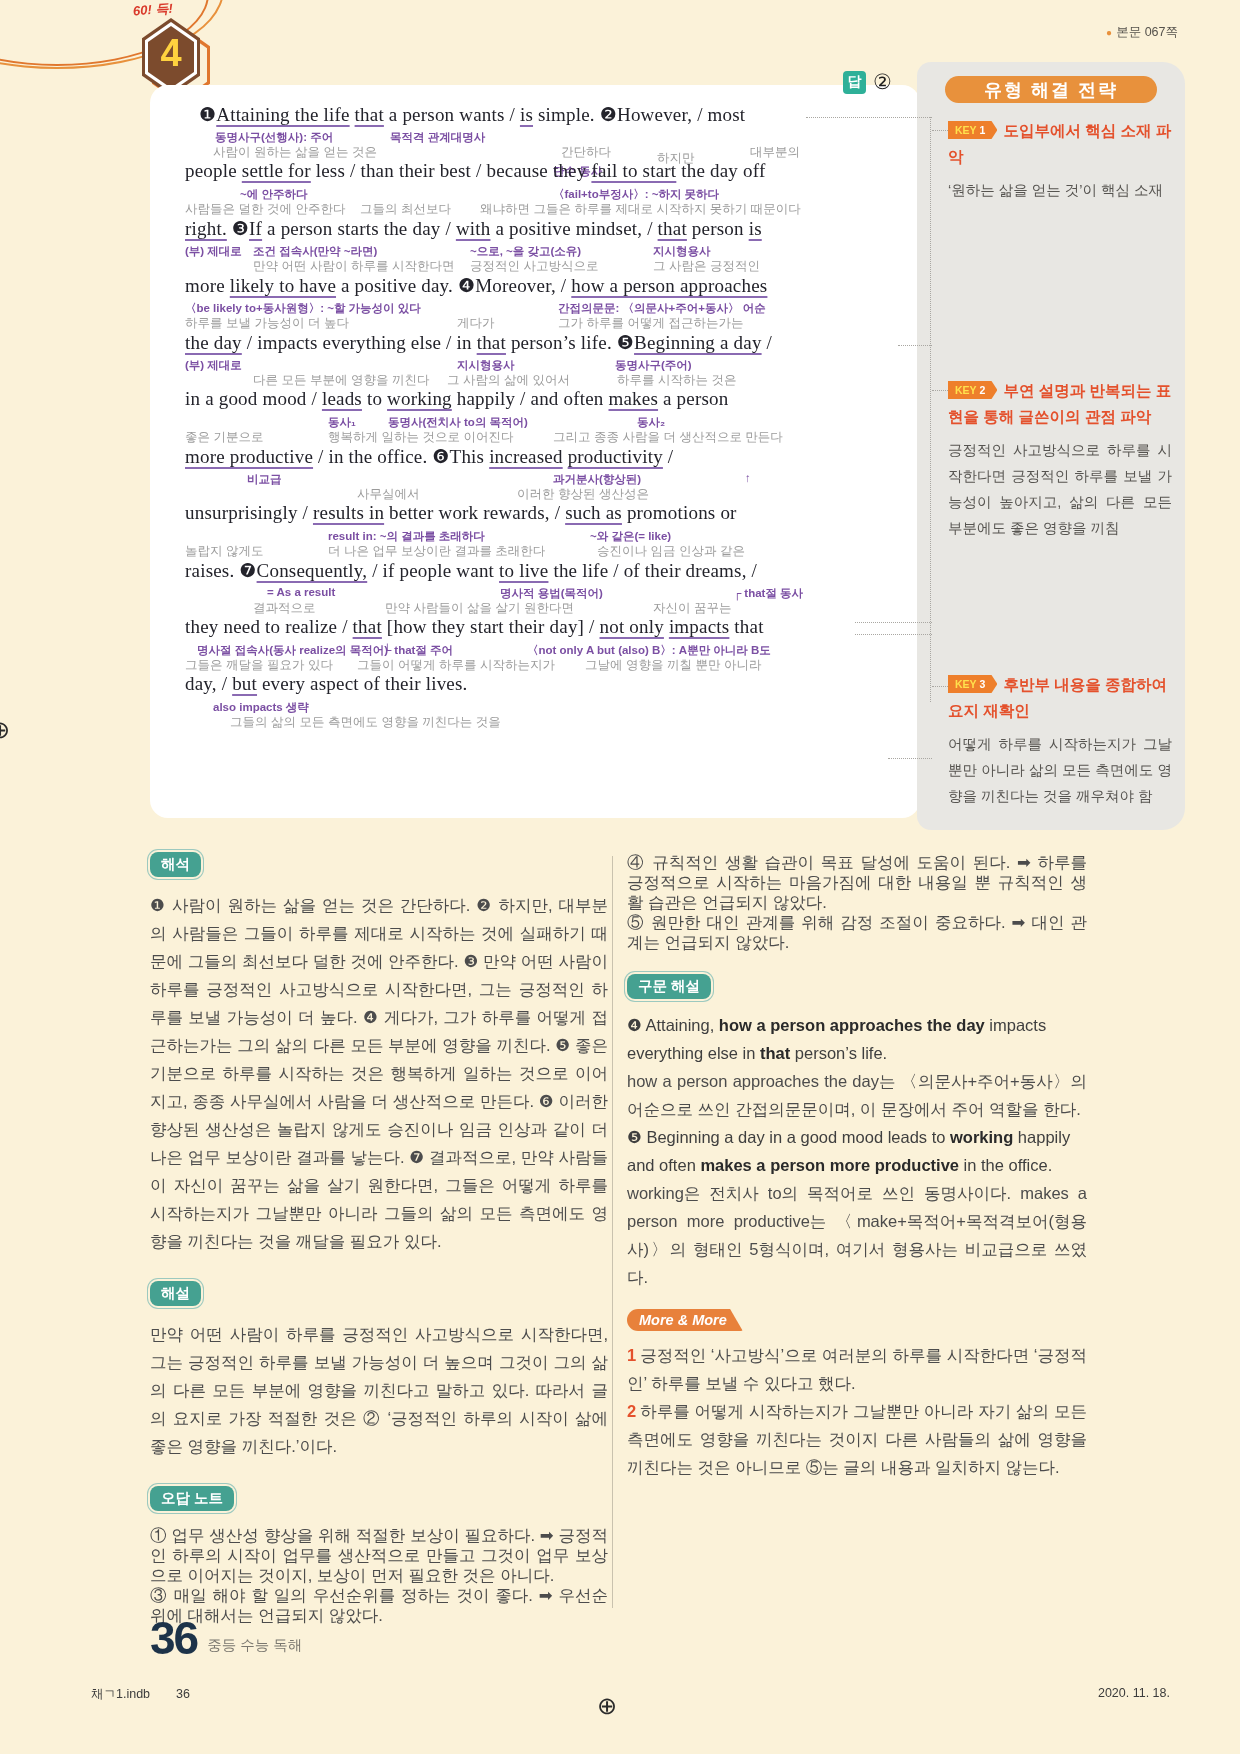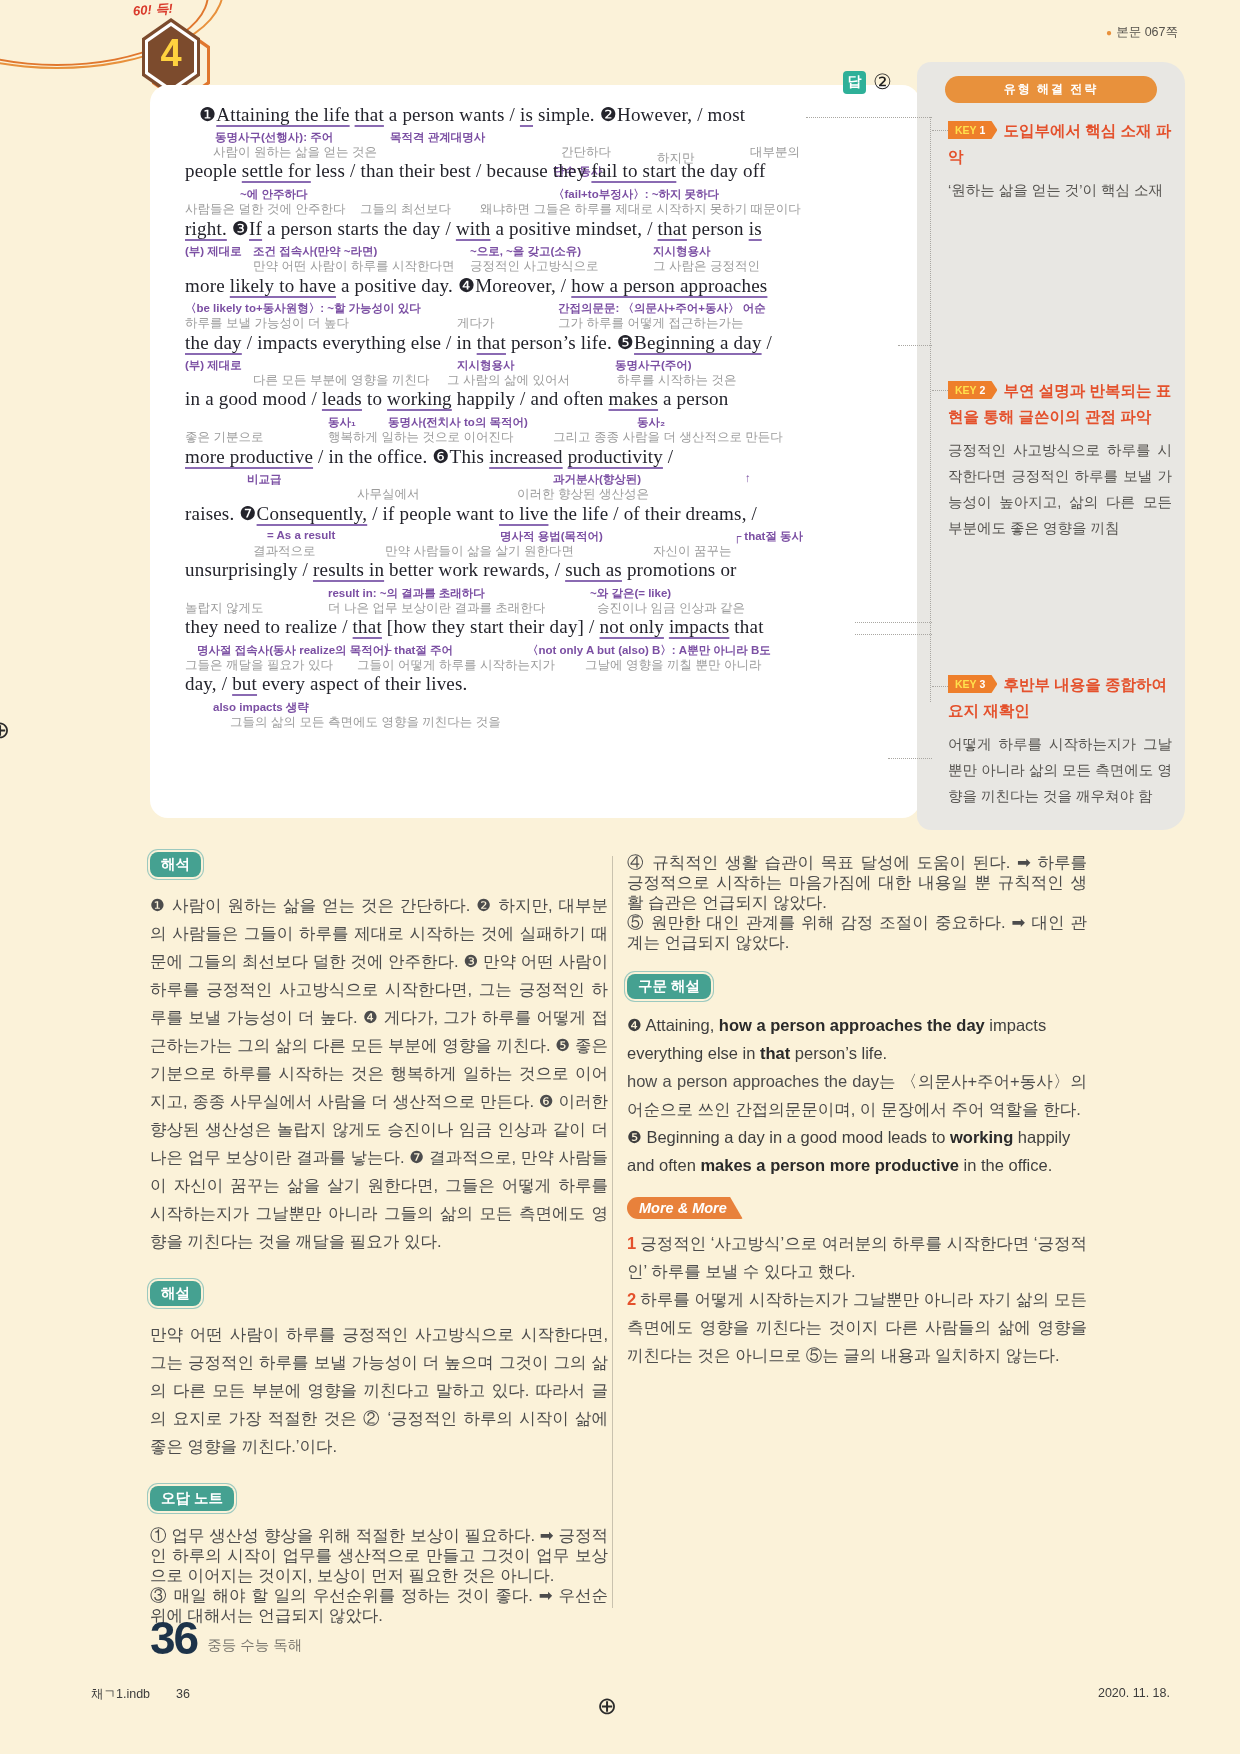--- a/index.html
+++ b/index.html
@@ -35,21 +35,21 @@
   .pline .en{white-space:nowrap;font-family:"Liberation Serif",serif;font-size:19px;color:#23232b;
              letter-spacing:.2px;}
   .pline .en .u{text-decoration:underline;text-decoration-color:#8a6ab2;text-decoration-thickness:1.5px;
                 text-underline-offset:4px;}
   .pline .anno{position:absolute;top:27px;font-size:11.5px;font-weight:bold;color:#7b4fa3;white-space:nowrap;}
   .pline .trans{position:absolute;top:41px;font-size:12.5px;color:#9b9b9b;white-space:nowrap;}
   
   .sidebar{position:absolute;left:917px;top:62px;width:268px;height:768px;background:#e8e7e3;
            border-radius:14px 22px 22px 14px;}
   .strategy-pill{position:absolute;left:945px;top:76px;width:212px;height:27px;background:#e8913c;
-                 border-radius:14px;color:#fff;font-weight:bold;font-size:12px;letter-spacing:2px;
+                 border-radius:14px;color:#fff;font-weight:bold;font-size:18px;letter-spacing:2px;
                  display:flex;align-items:center;justify-content:center;}
   .vdots{position:absolute;left:930px;top:117px;height:585px;border-left:1.6px dotted #a9a7a2;}
   .hdots{position:absolute;border-top:1.6px dotted #a9a7a2;}
   .key-block{position:absolute;left:948px;width:224px;}
   .key-badge{display:inline-block;background:#ee7f2b;color:#fff;font-size:10.5px;font-weight:bold;
              padding:3px 12px 3px 7px;margin-right:6px;vertical-align:2px;
              clip-path:polygon(0 0,88% 0,100% 50%,88% 100%,0 100%);}
   .key-badge b{color:#ffe14d;margin-right:3px;}
   .key-title{display:inline;color:#e4512c;font-weight:bold;font-size:15.5px;line-height:26px;}
   .key-body{margin-top:7px;font-size:14.5px;line-height:26px;color:#565450;text-align:justify;}
@@ -163,35 +163,35 @@
       </div>
       <div class="pline">
         <div class="en"><span class="u">more productive</span><span> / in the office. ❻This </span><span class="u">increased</span><span> </span><span class="u">productivity</span><span> /</span></div>
         <span class="anno" style="left: 62px;">비교급</span>
         <span class="anno" style="left: 368px;">과거분사(향상된)</span>
         <span class="anno" style="left: 560px;">↑</span>
         <span class="trans" style="left: 172px;">사무실에서</span>
         <span class="trans" style="left: 332px;">이러한 향상된 생산성은</span>
       </div>
       <div class="pline">
+        <div class="en"><span>unsurprisingly / </span><span class="u">results in</span><span> better work rewards, / </span><span class="u">such as</span><span> promotions or</span></div>
+        <span class="anno" style="left: 143px;">result in: ~의 결과를 초래하다</span>
+        <span class="anno" style="left: 405px;">~와 같은(= like)</span>
+        <span class="trans" style="left: 0px;">놀랍지 않게도</span>
+        <span class="trans" style="left: 143px;">더 나은 업무 보상이란 결과를 초래한다</span>
+        <span class="trans" style="left: 412px;">승진이나 임금 인상과 같은</span>
+      </div>
+      <div class="pline">
         <div class="en"><span>raises. ❼</span><span class="u">Consequently,</span><span> / if people want </span><span class="u">to live</span><span> the life / of their dreams, /</span></div>
         <span class="anno" style="left: 82px;">= As a result</span>
         <span class="anno" style="left: 315px;">명사적 용법(목적어)</span>
         <span class="anno" style="left: 548px;">┌ that절 동사</span>
         <span class="trans" style="left: 68px;">결과적으로</span>
         <span class="trans" style="left: 200px;">만약 사람들이 삶을 살기 원한다면</span>
         <span class="trans" style="left: 468px;">자신이 꿈꾸는</span>
-      </div>
-      <div class="pline">
-        <div class="en"><span>unsurprisingly / </span><span class="u">results in</span><span> better work rewards, / </span><span class="u">such as</span><span> promotions or</span></div>
-        <span class="anno" style="left: 143px;">result in: ~의 결과를 초래하다</span>
-        <span class="anno" style="left: 405px;">~와 같은(= like)</span>
-        <span class="trans" style="left: 0px;">놀랍지 않게도</span>
-        <span class="trans" style="left: 143px;">더 나은 업무 보상이란 결과를 초래한다</span>
-        <span class="trans" style="left: 412px;">승진이나 임금 인상과 같은</span>
       </div>
       <div class="pline">
         <div class="en"><span>they need to realize / </span><span class="u">that</span><span> [how they start their day] / </span><span class="u">not only</span><span> </span><span class="u">impacts</span><span> that</span></div>
         <span class="anno" style="left: 12px;">명사절 접속사(동사 realize의 목적어)</span>
         <span class="anno" style="left: 198px;">└ that절 주어</span>
         <span class="anno" style="left: 342px;">〈not only A but (also) B〉: A뿐만 아니라 B도</span>
         <span class="trans" style="left: 0px;">그들은 깨달을 필요가 있다</span>
         <span class="trans" style="left: 172px;">그들이 어떻게 하루를 시작하는지가</span>
         <span class="trans" style="left: 400px;">그날에 영향을 끼칠 뿐만 아니라</span>
       </div>
@@ -243,20 +243,21 @@
     <div id="odap-right">
         <p class="item-para">④ 규칙적인 생활 습관이 목표 달성에 도움이 된다. ➡ 하루를 긍정적으로 시작하는 마음가짐에 대한 내용일 뿐 규칙적인 생활 습관은 언급되지 않았다.</p>
         <p class="item-para">⑤ 원만한 대인 관계를 위해 감정 조절이 중요하다. ➡ 대인 관계는 언급되지 않았다.</p>
       </div>
     <div style="margin-top:22px;">
       <span class="sec-badge">구문 해설</span>
       <div id="gumun" style="margin-top:12px;">
           <p class="gumun-en" style="margin: 0px;"><span>❹ Attaining, </span><b>how a person approaches the day</b><span> impacts everything else in </span><b>that</b><span> person’s life.</span></p>
           <p class="gumun-kr" style="margin: 0px;">how a person approaches the day는 〈의문사+주어+동사〉의 어순으로 쓰인 간접의문문이며, 이 문장에서 주어 역할을 한다.</p>
           <p class="gumun-en" style="margin: 0px;"><span>❺ Beginning a day in a good mood leads to </span><b>working</b><span> happily and often </span><b>makes a person more productive</b><span> in the office.</span></p>
+          <p class="gumun-kr" style="margin: 0px;">working은 전치사 to의 목적어로 쓰인 동명사이다. makes a person more productive는 〈make+목적어+목적격보어(형용사)〉의 형태인 5형식이며, 여기서 형용사는 비교급으로 쓰였다.</p>
         </div>
     </div>
     <div style="margin-top:18px;">
       <span class="more-badge">More &amp; More</span>
       <div id="more" style="margin-top:10px;">
           <p class="more-item" style="margin: 0px;"><span class="n">1</span>긍정적인 ‘사고방식’으로 여러분의 하루를 시작한다면 ‘긍정적인’ 하루를 보낼 수 있다고 했다.</p>
           <p class="more-item" style="margin: 0px;"><span class="n">2</span>하루를 어떻게 시작하는지가 그날뿐만 아니라 자기 삶의 모든 측면에도 영향을 끼친다는 것이지 다른 사람들의 삶에 영향을 끼친다는 것은 아니므로 ⑤는 글의 내용과 일치하지 않는다.</p>
         </div>
     </div>
   </div>

